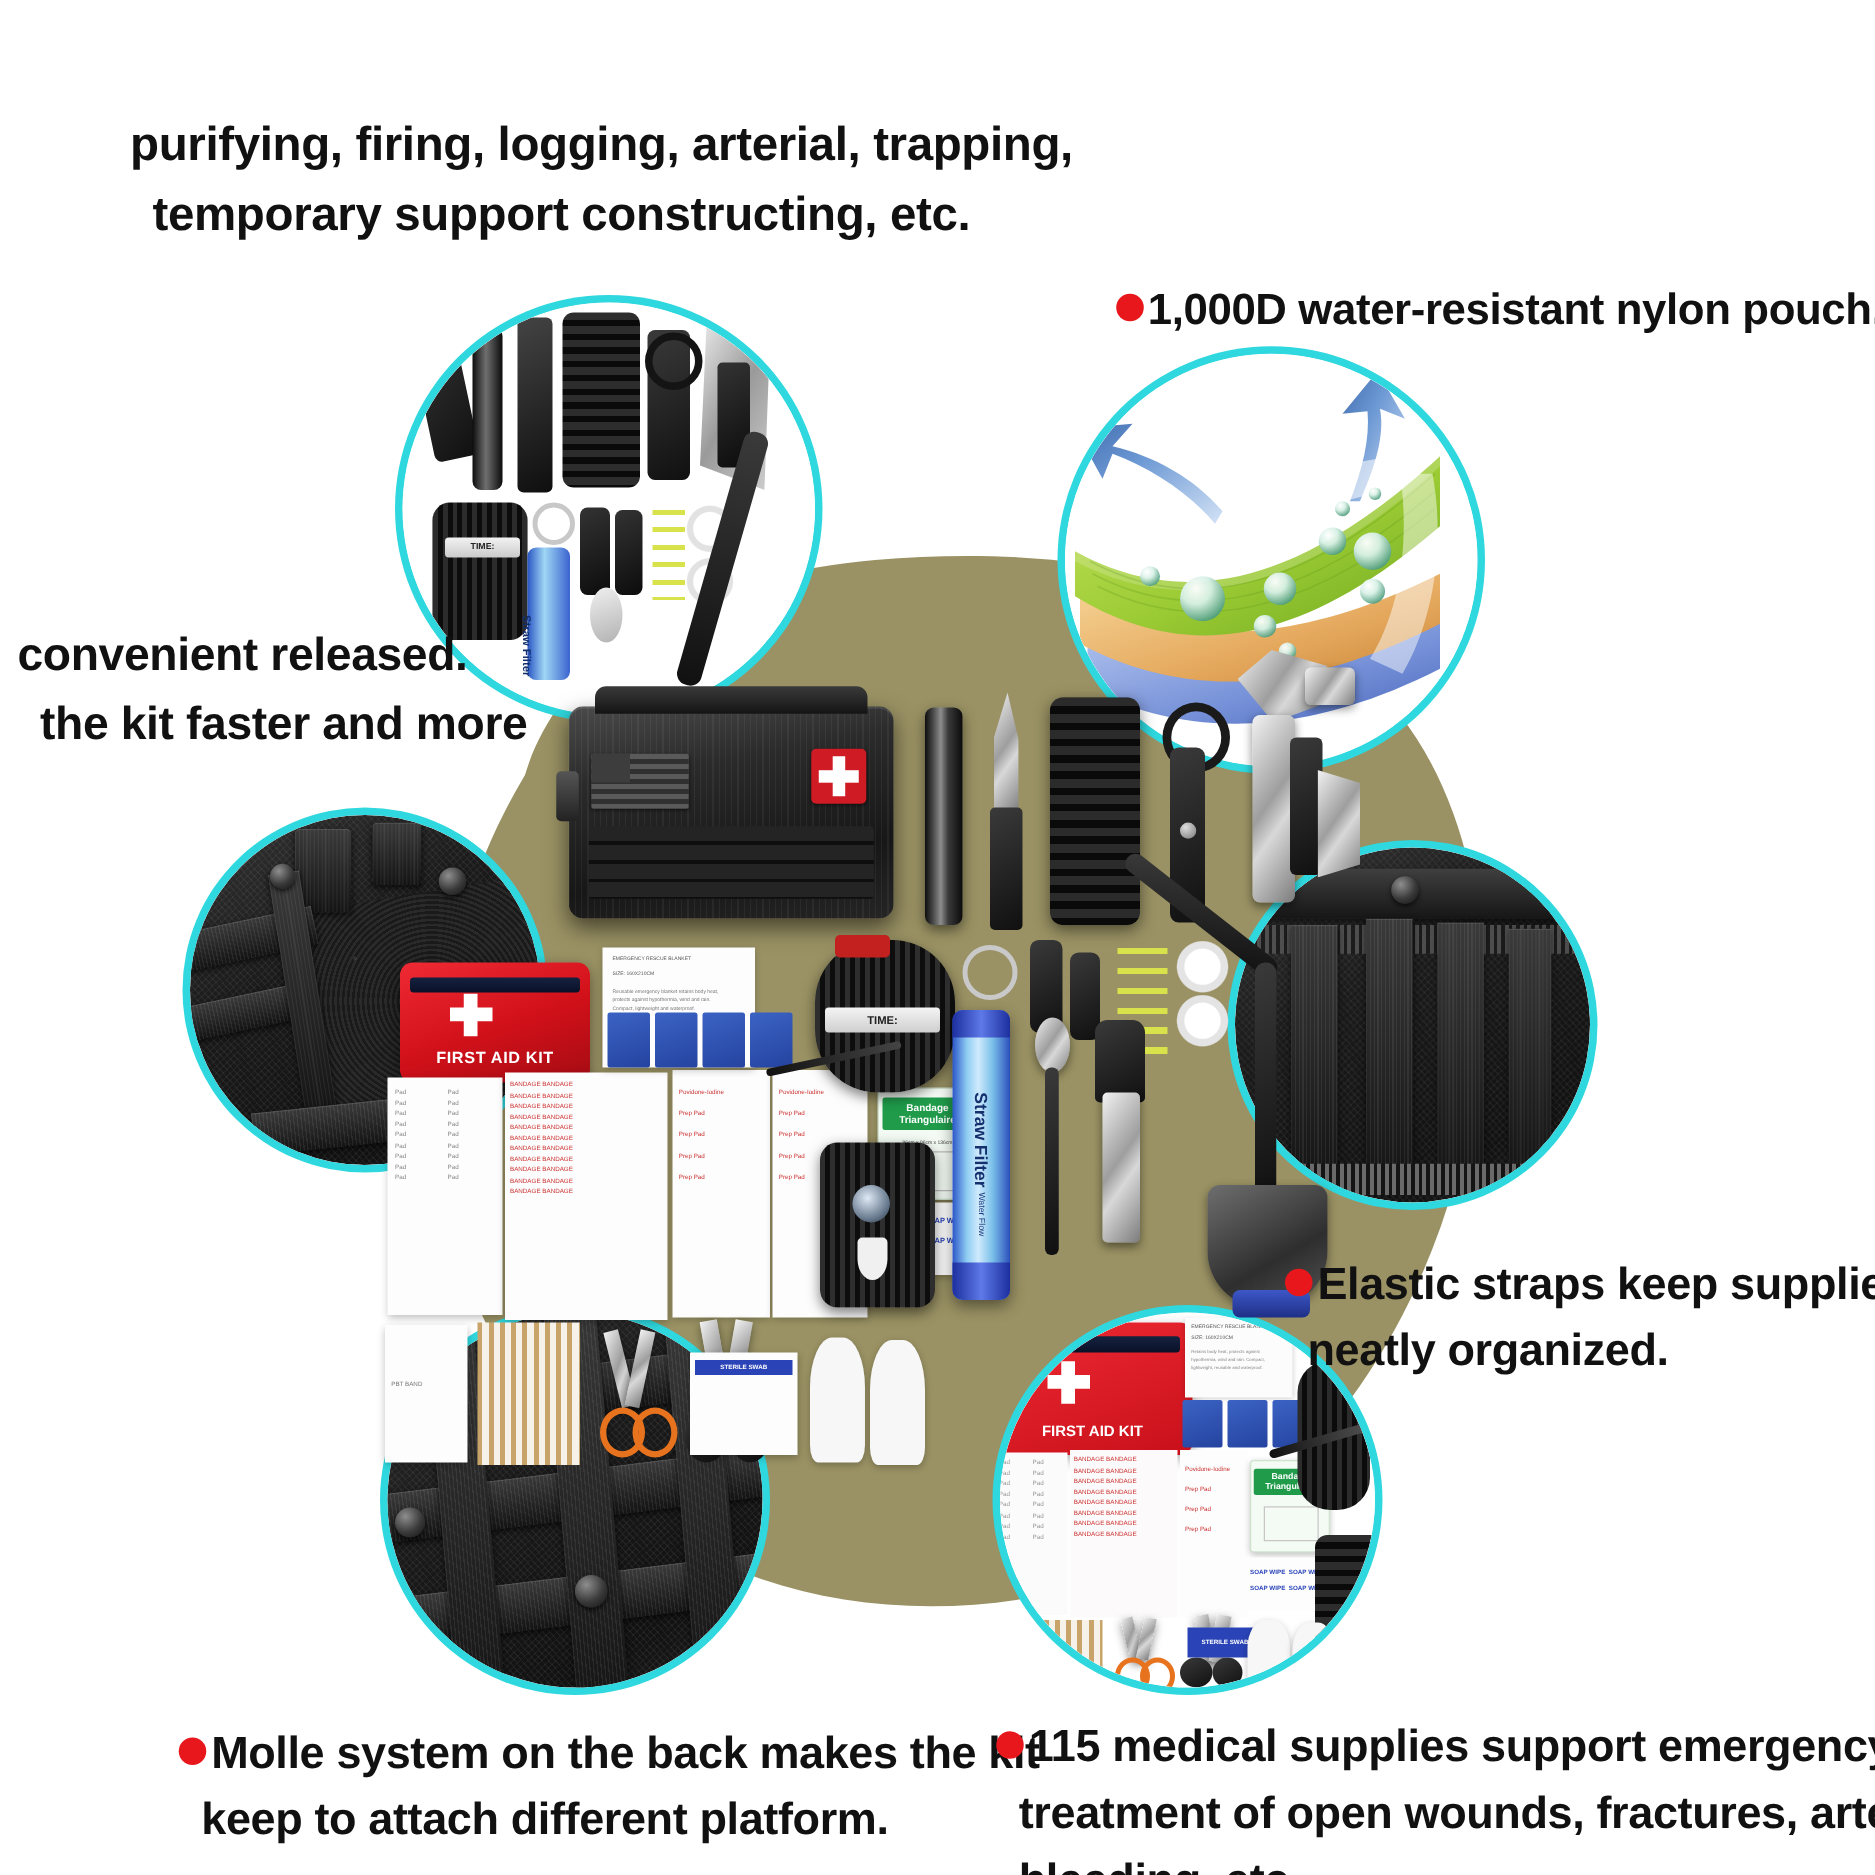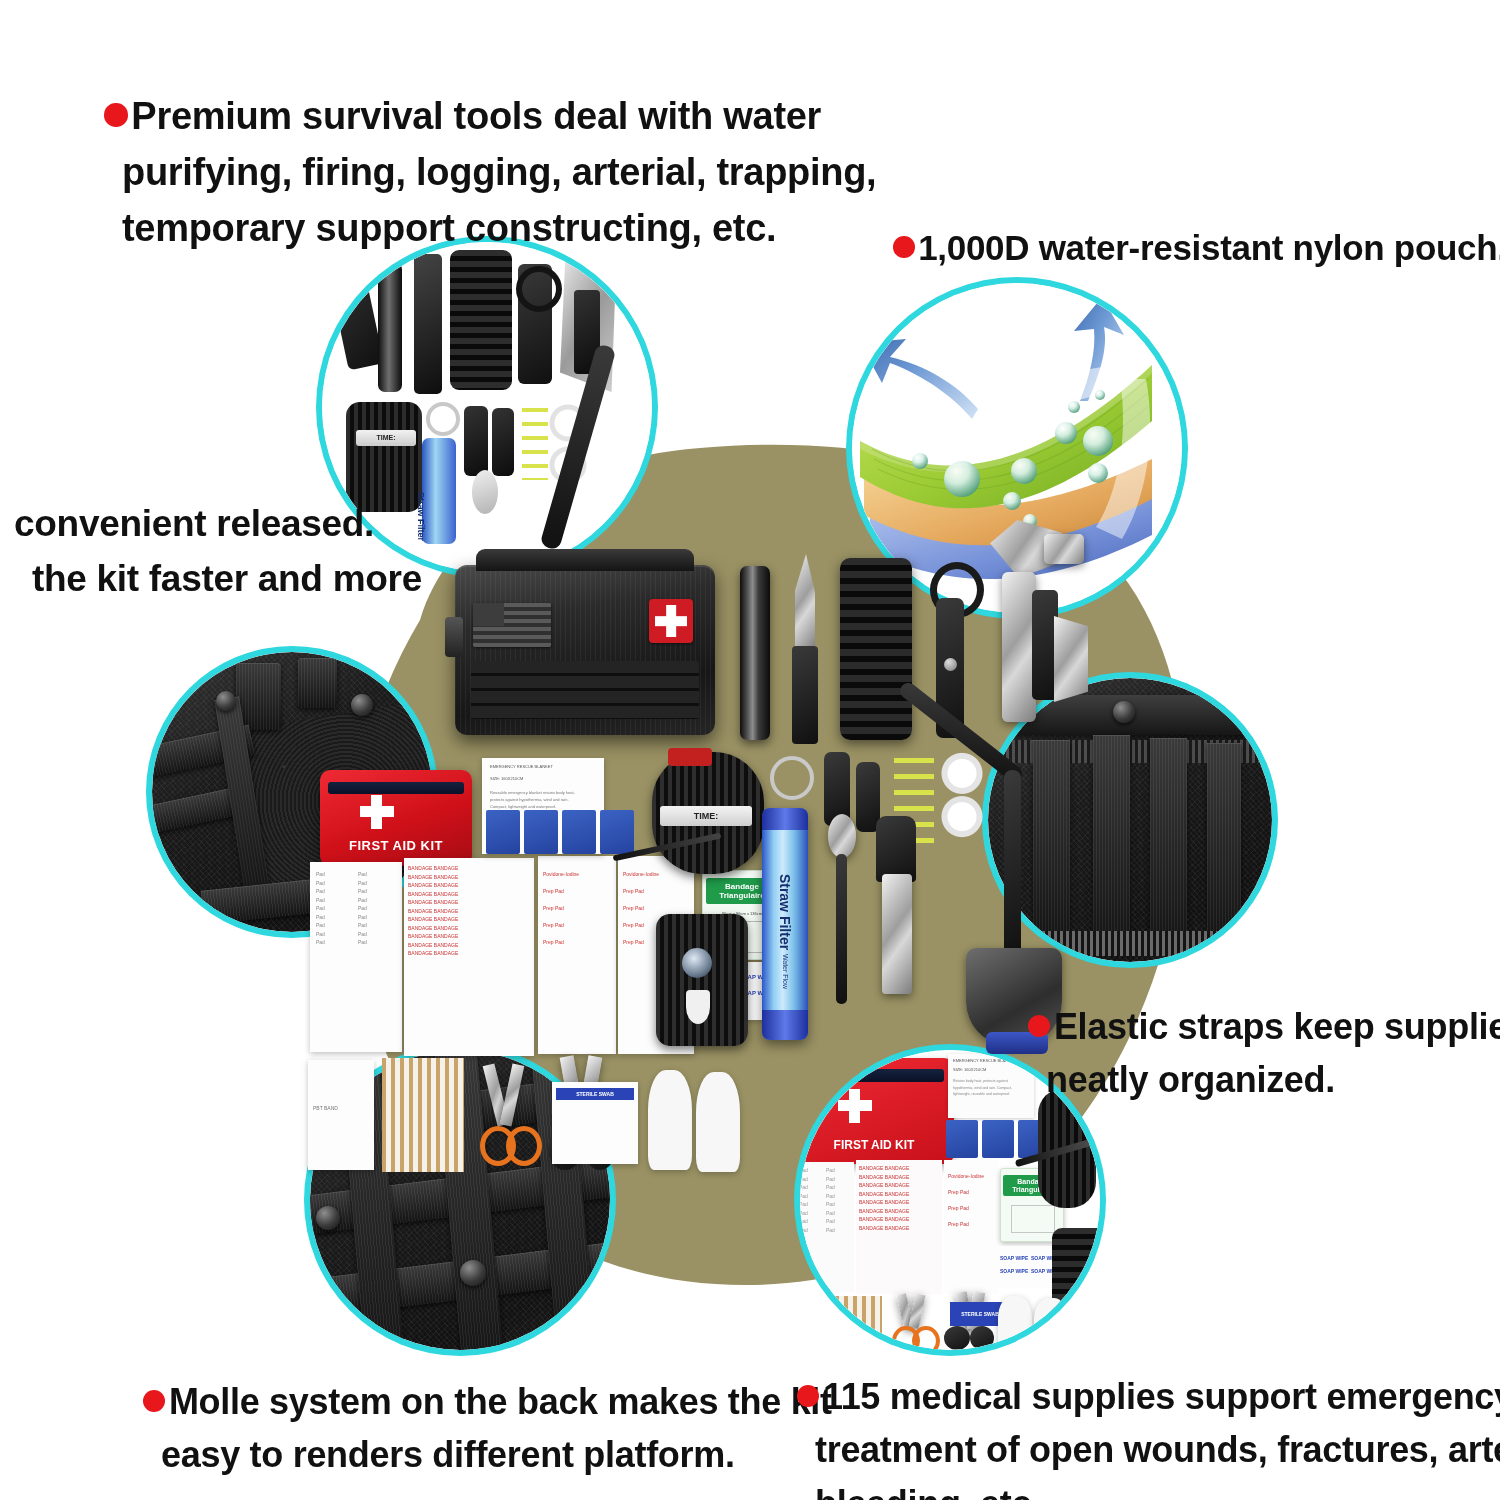--- a/index.html
+++ b/index.html
@@ -555,42 +555,41 @@
         <div class="blackpart" style="position:absolute;left:30px;top:34px;width:24px;height:24px;border-radius:50%;"></div>
       </div>
       <div style="position:absolute;left:150px;top:252px;width:60px;height:24px;background:#2a44b8;
            font-size:5px;color:#fff;text-align:center;line-height:24px;font-weight:bold;">STERILE SWAB</div>
       <div class="glove" style="position:absolute;left:198px;top:246px;width:34px;height:56px;"></div>
       <div class="glove" style="position:absolute;left:234px;top:248px;width:34px;height:56px;"></div>
     </div>
   </div>
 
   <div class="callout" id="c-top-left">
-    <span class="ln"><span class="bullet"></span><span>Premium survival tools deal with water</span></span>
     <span class="ln">purifying, firing, logging, arterial, trapping,</span>
     <span class="ln">temporary support constructing, etc.</span>
   </div>
 
   <div class="callout" id="c-top-right">
     <span class="ln"><span class="bullet"></span><span>1,000D water-resistant nylon pouch.</span></span>
   </div>
 
   <div class="callout" id="c-left">
     <span class="ln">convenient released.</span>
     <span class="ln">the kit faster and more</span>
   </div>
 
   <div class="callout" id="c-right">
     <span class="ln"><span class="bullet"></span><span>Elastic straps keep supplies</span></span>
     <span class="ln">neatly organized.</span>
   </div>
 
   <div class="callout" id="c-bot-left">
     <span class="ln"><span class="bullet"></span><span>Molle system on the back makes the kit</span></span>
-    <span class="ln">easy to renders different platform.</span>
+    <span class="ln">keep to attach different platform.</span>
   </div>
 
   <div class="callout" id="c-bot-right">
     <span class="ln"><span class="bullet"></span><span>115 medical supplies support emergency</span></span>
     <span class="ln">treatment of open wounds, fractures, arterial</span>
     <span class="ln">bleeding, etc.</span>
   </div>
 
 </div>
 

